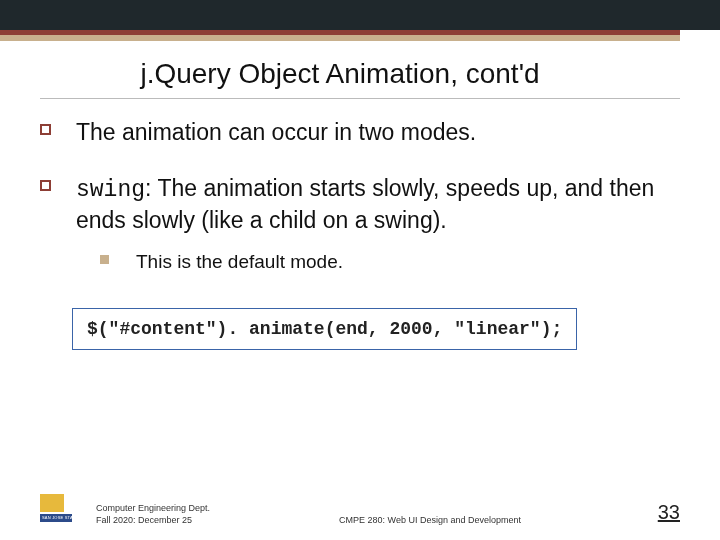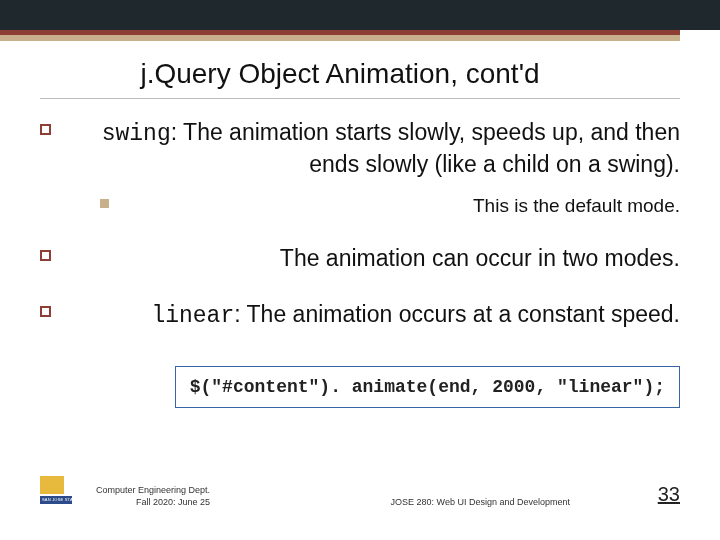--- a/index.html
+++ b/index.html
@@ -1,15 +1,15 @@
 <!DOCTYPE html>
 <html><head>
 <meta charset="utf-8">
 <style>
-  * { box-sizing: border-box; margin: 0; padding: 0; text-align: right; }
+  * { box-sizing: border-box; margin: 0; padding: 0; }
   html, body { width: 720px; height: 540px; }
   body {
     font-family: Arial, Helvetica, sans-serif;
     background: #ffffff;
     position: relative;
     overflow: hidden;
   }
   .band1 { position: absolute; top: 0; left: 0; right: 0; height: 30px; background: #1f282c; }
   .band2 { position: absolute; top: 30px; left: 0; right: 40px; height: 5px; background: #8d3e35; }
   .band3 { position: absolute; top: 35px; left: 0; right: 40px; height: 6px; background: #c8b08d; }
@@ -65,21 +65,21 @@
     padding: 10px 14px;
     font-family: "Courier New", monospace;
     font-size: 18px;
     font-weight: bold;
     color: #222;
     display: inline-block;
     background: #fff;
   }
   .footer {
     position: absolute;
-    bottom: 30px;
+    bottom: 12px;
     left: 40px; right: 40px;
     height: 40px;
   }
   .logo {
     position: absolute;
     left: 0; bottom: 0;
     width: 30px; height: 34px;
   }
   .logo .sq {
     position: absolute;
@@ -127,48 +127,44 @@
 
 <div class="title">
   <span>j.Query Object Animation, </span><span class="contd">cont'd</span>
 </div>
 <div class="title-rule"></div>
 
 <div class="content">
 
   <div class="item-l1">
     <span class="bullet-square"></span>
+    <span>The animation can occur in two modes.</span>
+  </div>
+
+  <div class="item-l1">
+    <span class="bullet-square"></span>
     <span class="keyword">swing</span><span>: The animation starts slowly, speeds up, and then ends slowly (like a child on a swing).</span>
     <div class="item-l2">
       <span class="bullet-filled"></span>
       <span>This is the default mode.</span>
     </div>
   </div>
 
-  <div class="item-l1">
-    <span class="bullet-square"></span>
-    <span>The animation can occur in two modes.</span>
-  </div>
-
-  <div class="item-l1">
-    <span class="bullet-square"></span>
-    <span class="keyword">linear</span><span>: The animation occurs at a constant speed.</span>
-  </div>
 
   <div class="codebox">$("#content"). animate(end, 2000, "linear");</div>
 
 </div>
 
 <div class="footer">
   <div class="logo">
     <div class="sq"></div>
     <div class="bar"></div>
     <div class="txt">SAN JOSE STATE</div>
   </div>
   <div class="footcol left">
     <div>Computer Engineering Dept.</div>
-    <div>Fall 2020: June 25</div>
+    <div>Fall 2020: December 25</div>
   </div>
   <div class="footcol mid">
-    <div>JOSE 280: Web UI Design and Development</div>
+    <div>CMPE 280: Web UI Design and Development</div>
   </div>
   <div class="pagenum">33</div>
 </div>
 
 </body></html>

